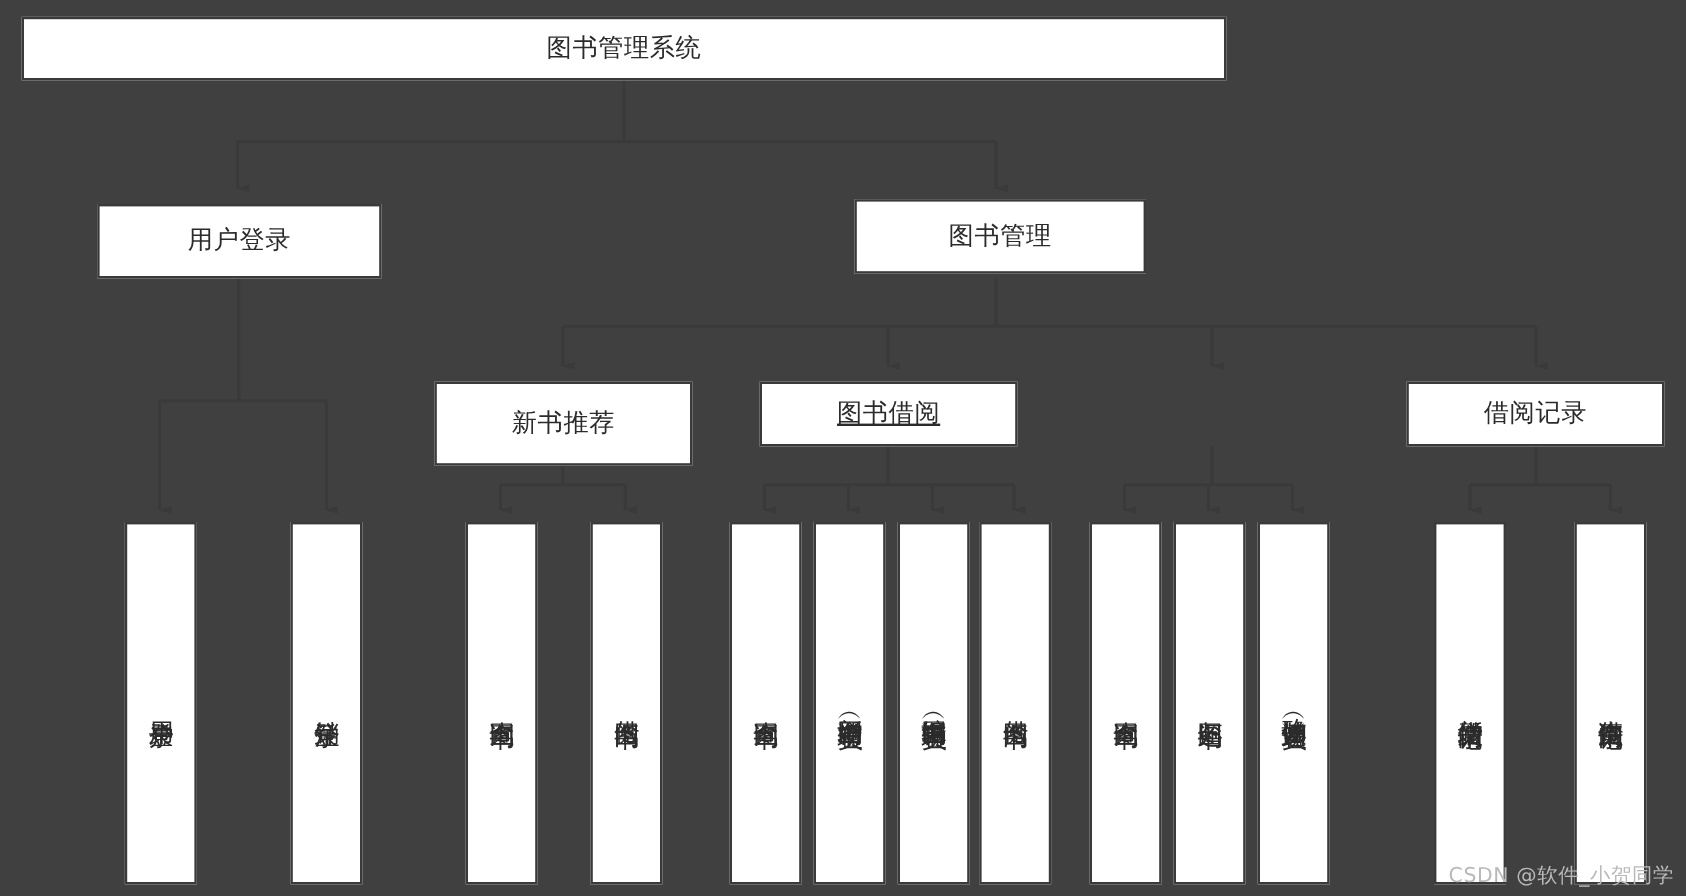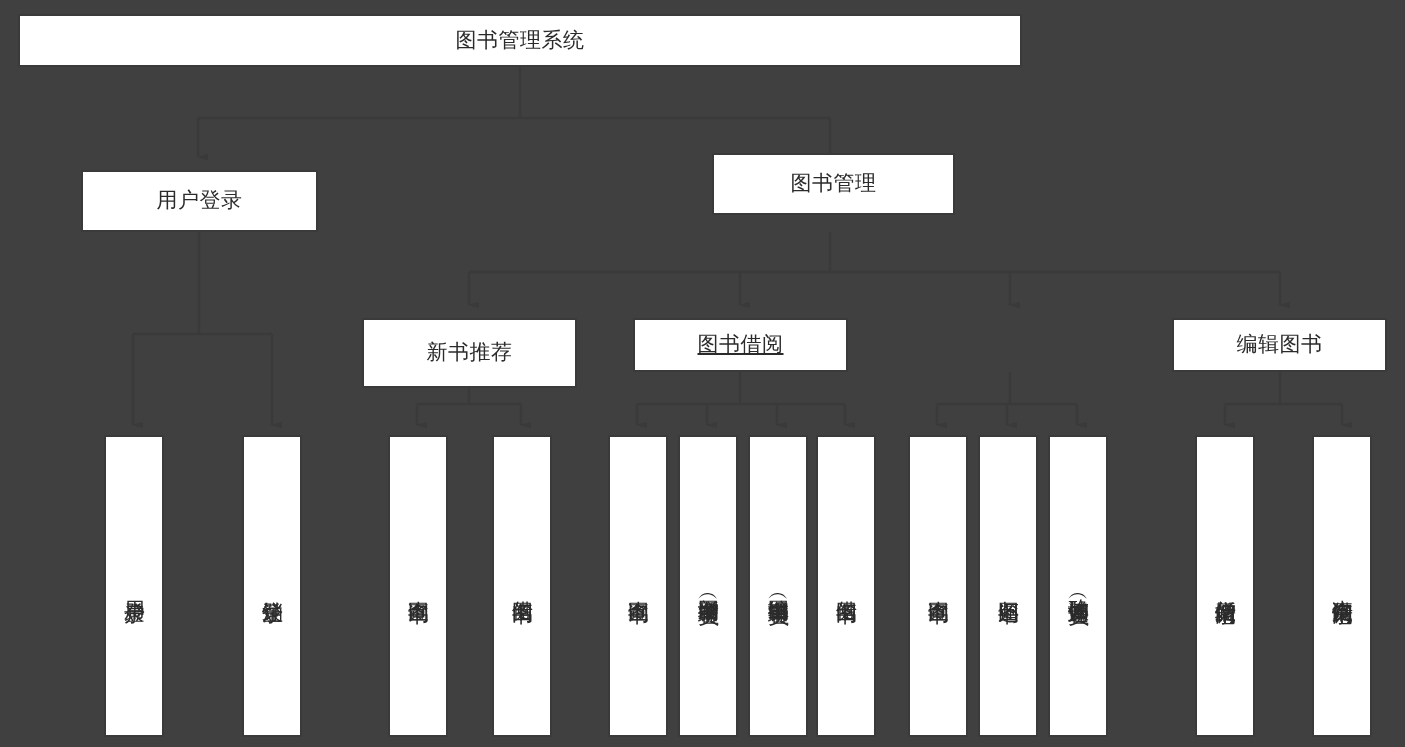--- a/index.html
+++ b/index.html
@@ -120,32 +120,32 @@
     </g>
   </svg>
 
   <div class="node h" style="left:18px; top:14px; width:1004px; height:53px;">
     <span>图书管理系统</span>
   </div>
 
   <div class="node h" style="left:81px; top:170px; width:237px; height:62px;">
     <span>用户登录</span>
   </div>
-  <div class="node h" style="left:712px; top:153px; width:243px; height:62px;text-align:right;">
+  <div class="node h" style="left:712px; top:166px; width:243px; height:62px;text-align:right;">
     <span>图书管理</span>
   </div>
 
   <div class="node h" style="left:362px; top:318px; width:215px; height:70px;text-align:center;">
     <span>新书推荐</span>
   </div>
   <div class="node h" style="left:633px; top:318px; width:215px; height:54px;text-decoration:underline;">
     <span>图书借阅</span>
   </div>
   <div class="node h" style="left:1172px; top:318px; width:215px; height:54px;">
-    <span>编辑图书</span>
+    <span>借阅记录</span>
   </div>
 
   <div class="node v" style="left:104px; top:435px; width:60px; height:302px;">
     <span class="vtxt">用户登录</span>
   </div>
   <div class="node v" style="left:242px; top:435px; width:60px; height:302px;">
     <span class="vtxt">注销登录</span>
   </div>
 
   <div class="node v" style="left:388px; top:435px; width:60px; height:302px;">
@@ -178,13 +178,14 @@
     <span class="vtxt">确认归还（管理员）</span>
   </div>
 
   <div class="node v" style="left:1195px; top:435px; width:60px; height:302px;">
     <span class="vtxt">新增借阅记录</span>
   </div>
   <div class="node v" style="left:1312px; top:435px; width:60px; height:302px;">
     <span class="vtxt">查询借阅记录</span>
   </div>
 
+  <div id="watermark">CSDN @软件_小贺同学</div>
 </div>
 
 </body></html>

